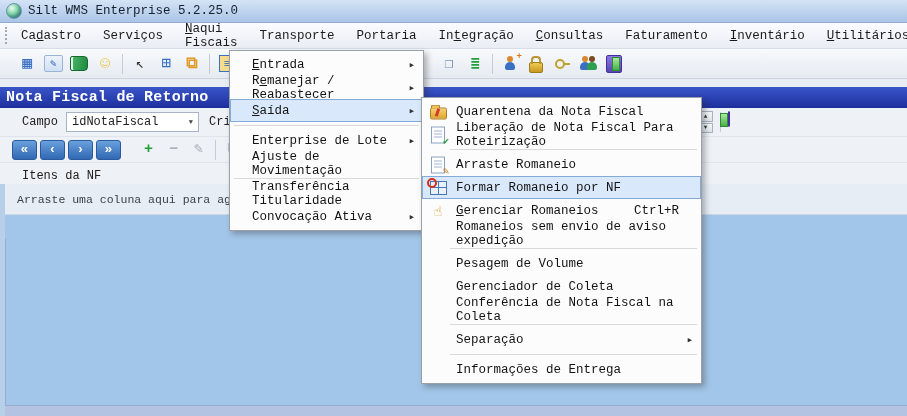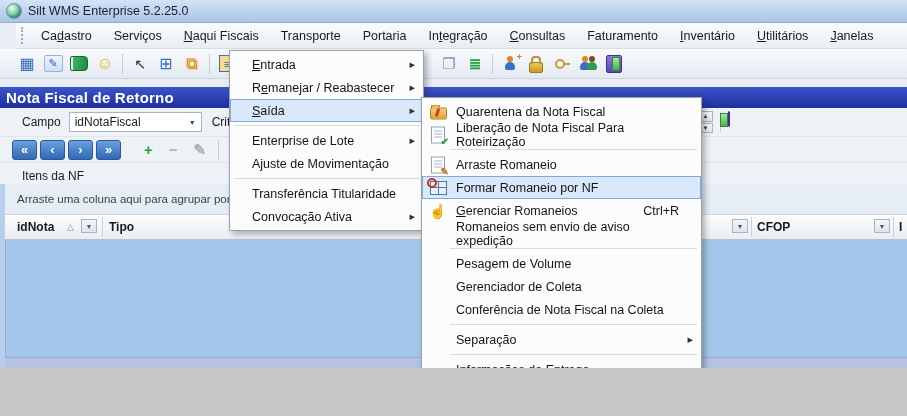--- a/index.html
+++ b/index.html
@@ -1,29 +1,29 @@
 <!DOCTYPE html>
 <html><head>
 <meta charset="utf-8">
 <style>
   html,body{margin:0;padding:0;background:#c8c8c8;}
-  .screen{position:relative;width:907px;height:368px;overflow:hidden;
-    font-family:Liberation Sans, sans-serif;background:#e9edf4;cursor:default;}
+  .screen{position:relative;width:907px;height:416px;overflow:hidden;
+    font-family:Liberation Mono, monospace;background:#e9edf4;cursor:default;}
 
   
   .titlebar{height:22px;display:flex;align-items:center;gap:6px;padding-left:6px;
     background:linear-gradient(#d4e3f6,#aac5e6);border-bottom:1px solid #92aace;
     font-size:12.5px;color:#16202e;}
   .app-icon{width:14px;height:14px;border-radius:50%;flex:0 0 auto;
     background:radial-gradient(circle at 35% 30%,#eafcf2,#7cd2a2 45%,#26935e 78%,#146b41);
     border:1px solid #6b93b4;box-shadow:inset -2px -2px 2px rgba(90,110,160,.45);}
 
   
   .menubar{height:25px;display:flex;align-items:stretch;padding-left:2px;
-    background:linear-gradient(#fbfcfe,#e9edf4);border-bottom:1px solid #d8dee8;margin-left:16px;}
+    background:linear-gradient(#fbfcfe,#e9edf4);border-bottom:1px solid #d8dee8;}
   .grip{width:4px;margin:4px 3px;border-left:2px dotted #9fa9bb;}
   .mi{display:flex;align-items:center;padding:0 11px;font-size:12.5px;color:#1a1a1a;}
   .mi.open{background:#f6f8fa;border:1px solid #8f9aa8;border-bottom:none;}
   .ac{text-decoration:underline;}
 
   
   .toolbar{height:29px;display:flex;align-items:center;padding-left:2px;
     background:linear-gradient(#f8fafc,#e5eaf2);border-bottom:1px solid #ccd4e0;}
   .tbi{width:24px;height:22px;display:flex;align-items:center;justify-content:center;margin:0 1px;position:relative;}
   .vsep{width:1px;height:20px;background:#c6ccd6;margin:0 4px;}
@@ -280,33 +280,20 @@
 
   <div class="trow itens-row">
     <span class="grip"></span>
     <span class="lab">Itens da NF</span>
   </div>
 
   <div class="grid-region">
     <div class="groupby">
       <span>Arraste uma coluna aqui para agrupar por</span>
     </div>
-    <div class="colheader">
-      <span class="ch-label" style="left:12px">idNota</span>
-      <span class="ch-sort" style="left:62px">△</span>
-      <span class="ch-filter" style="left:76px">▼</span>
-      <span class="ch-sep" style="left:97px"></span>
-      <span class="ch-label" style="left:104px">Tipo</span>
-      <span class="ch-filter" style="left:727px">▼</span>
-      <span class="ch-sep" style="left:746px"></span>
-      <span class="ch-label" style="left:752px">CFOP</span>
-      <span class="ch-filter" style="left:869px">▼</span>
-      <span class="ch-sep" style="left:888px"></span>
-      <span class="ch-label" style="left:894px">I</span>
-    </div>
     <div class="grid-body"></div>
     <div class="grid-hscroll"></div>
   </div>
 
   <div class="menu mov">
     <div class="item">
       <span><span></span><span class="ac">E</span><span>ntrada</span></span>
       <span class="arrow">▸</span>
     </div>
     <div class="item">

